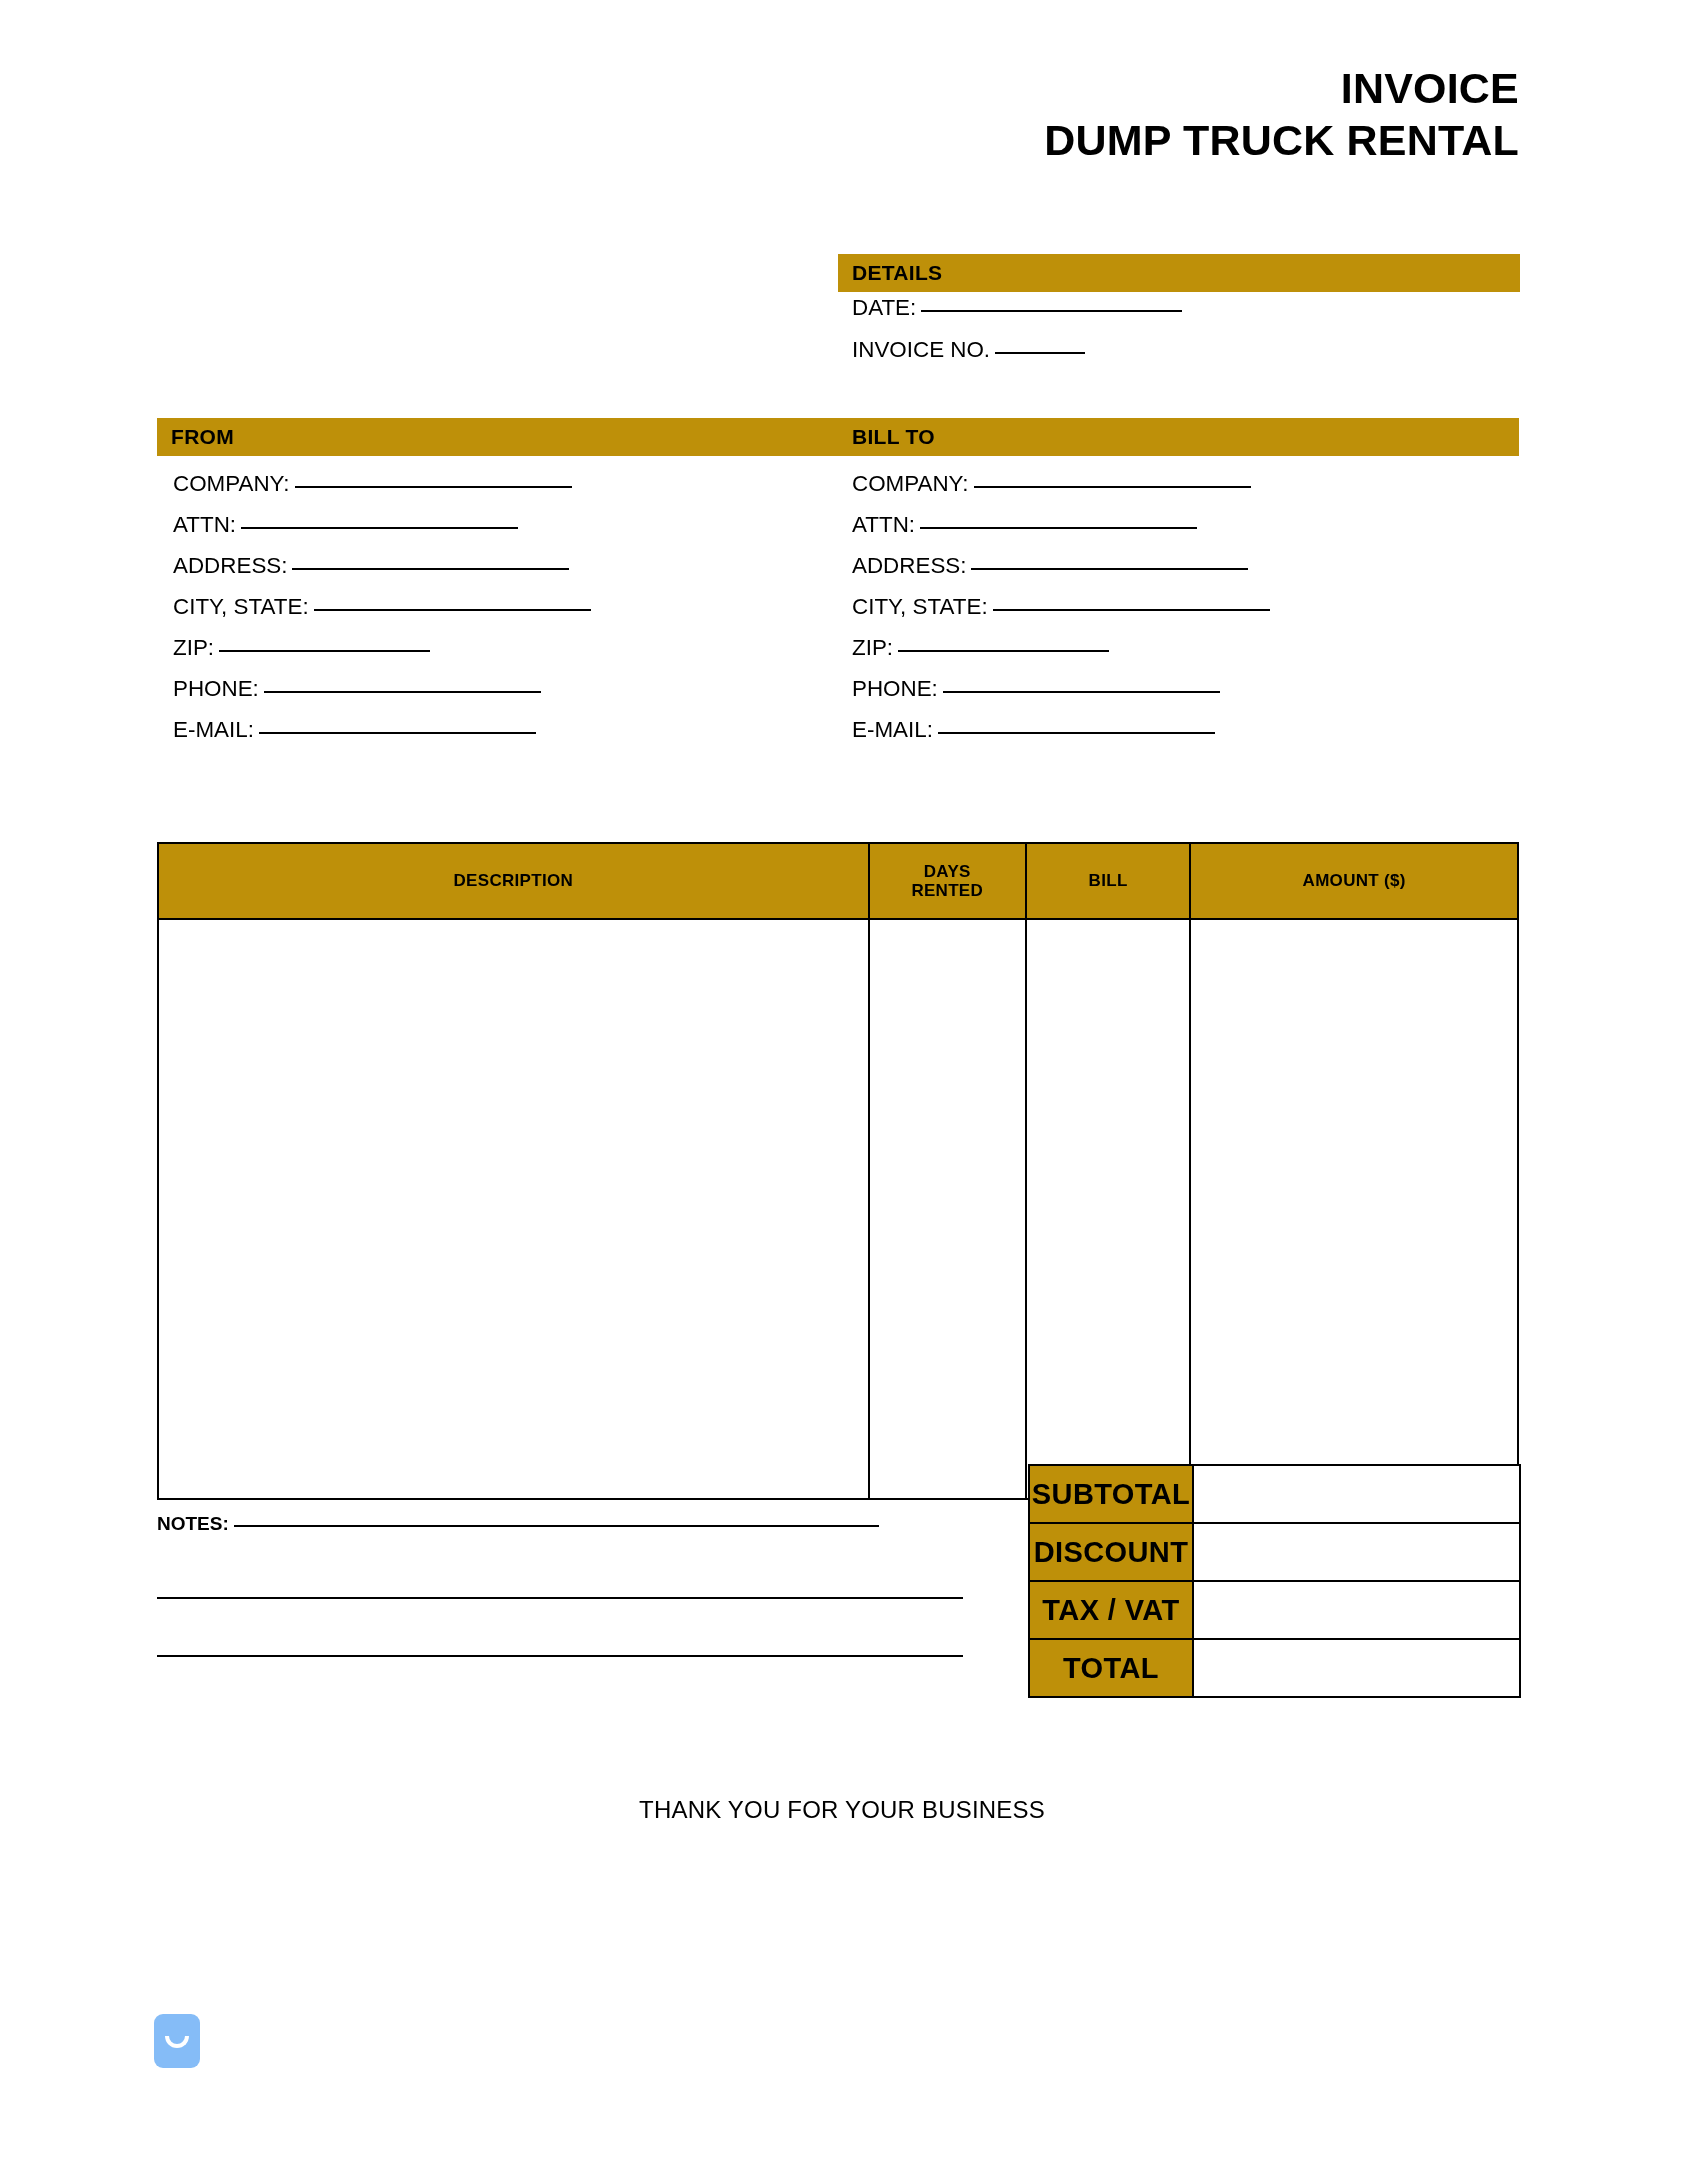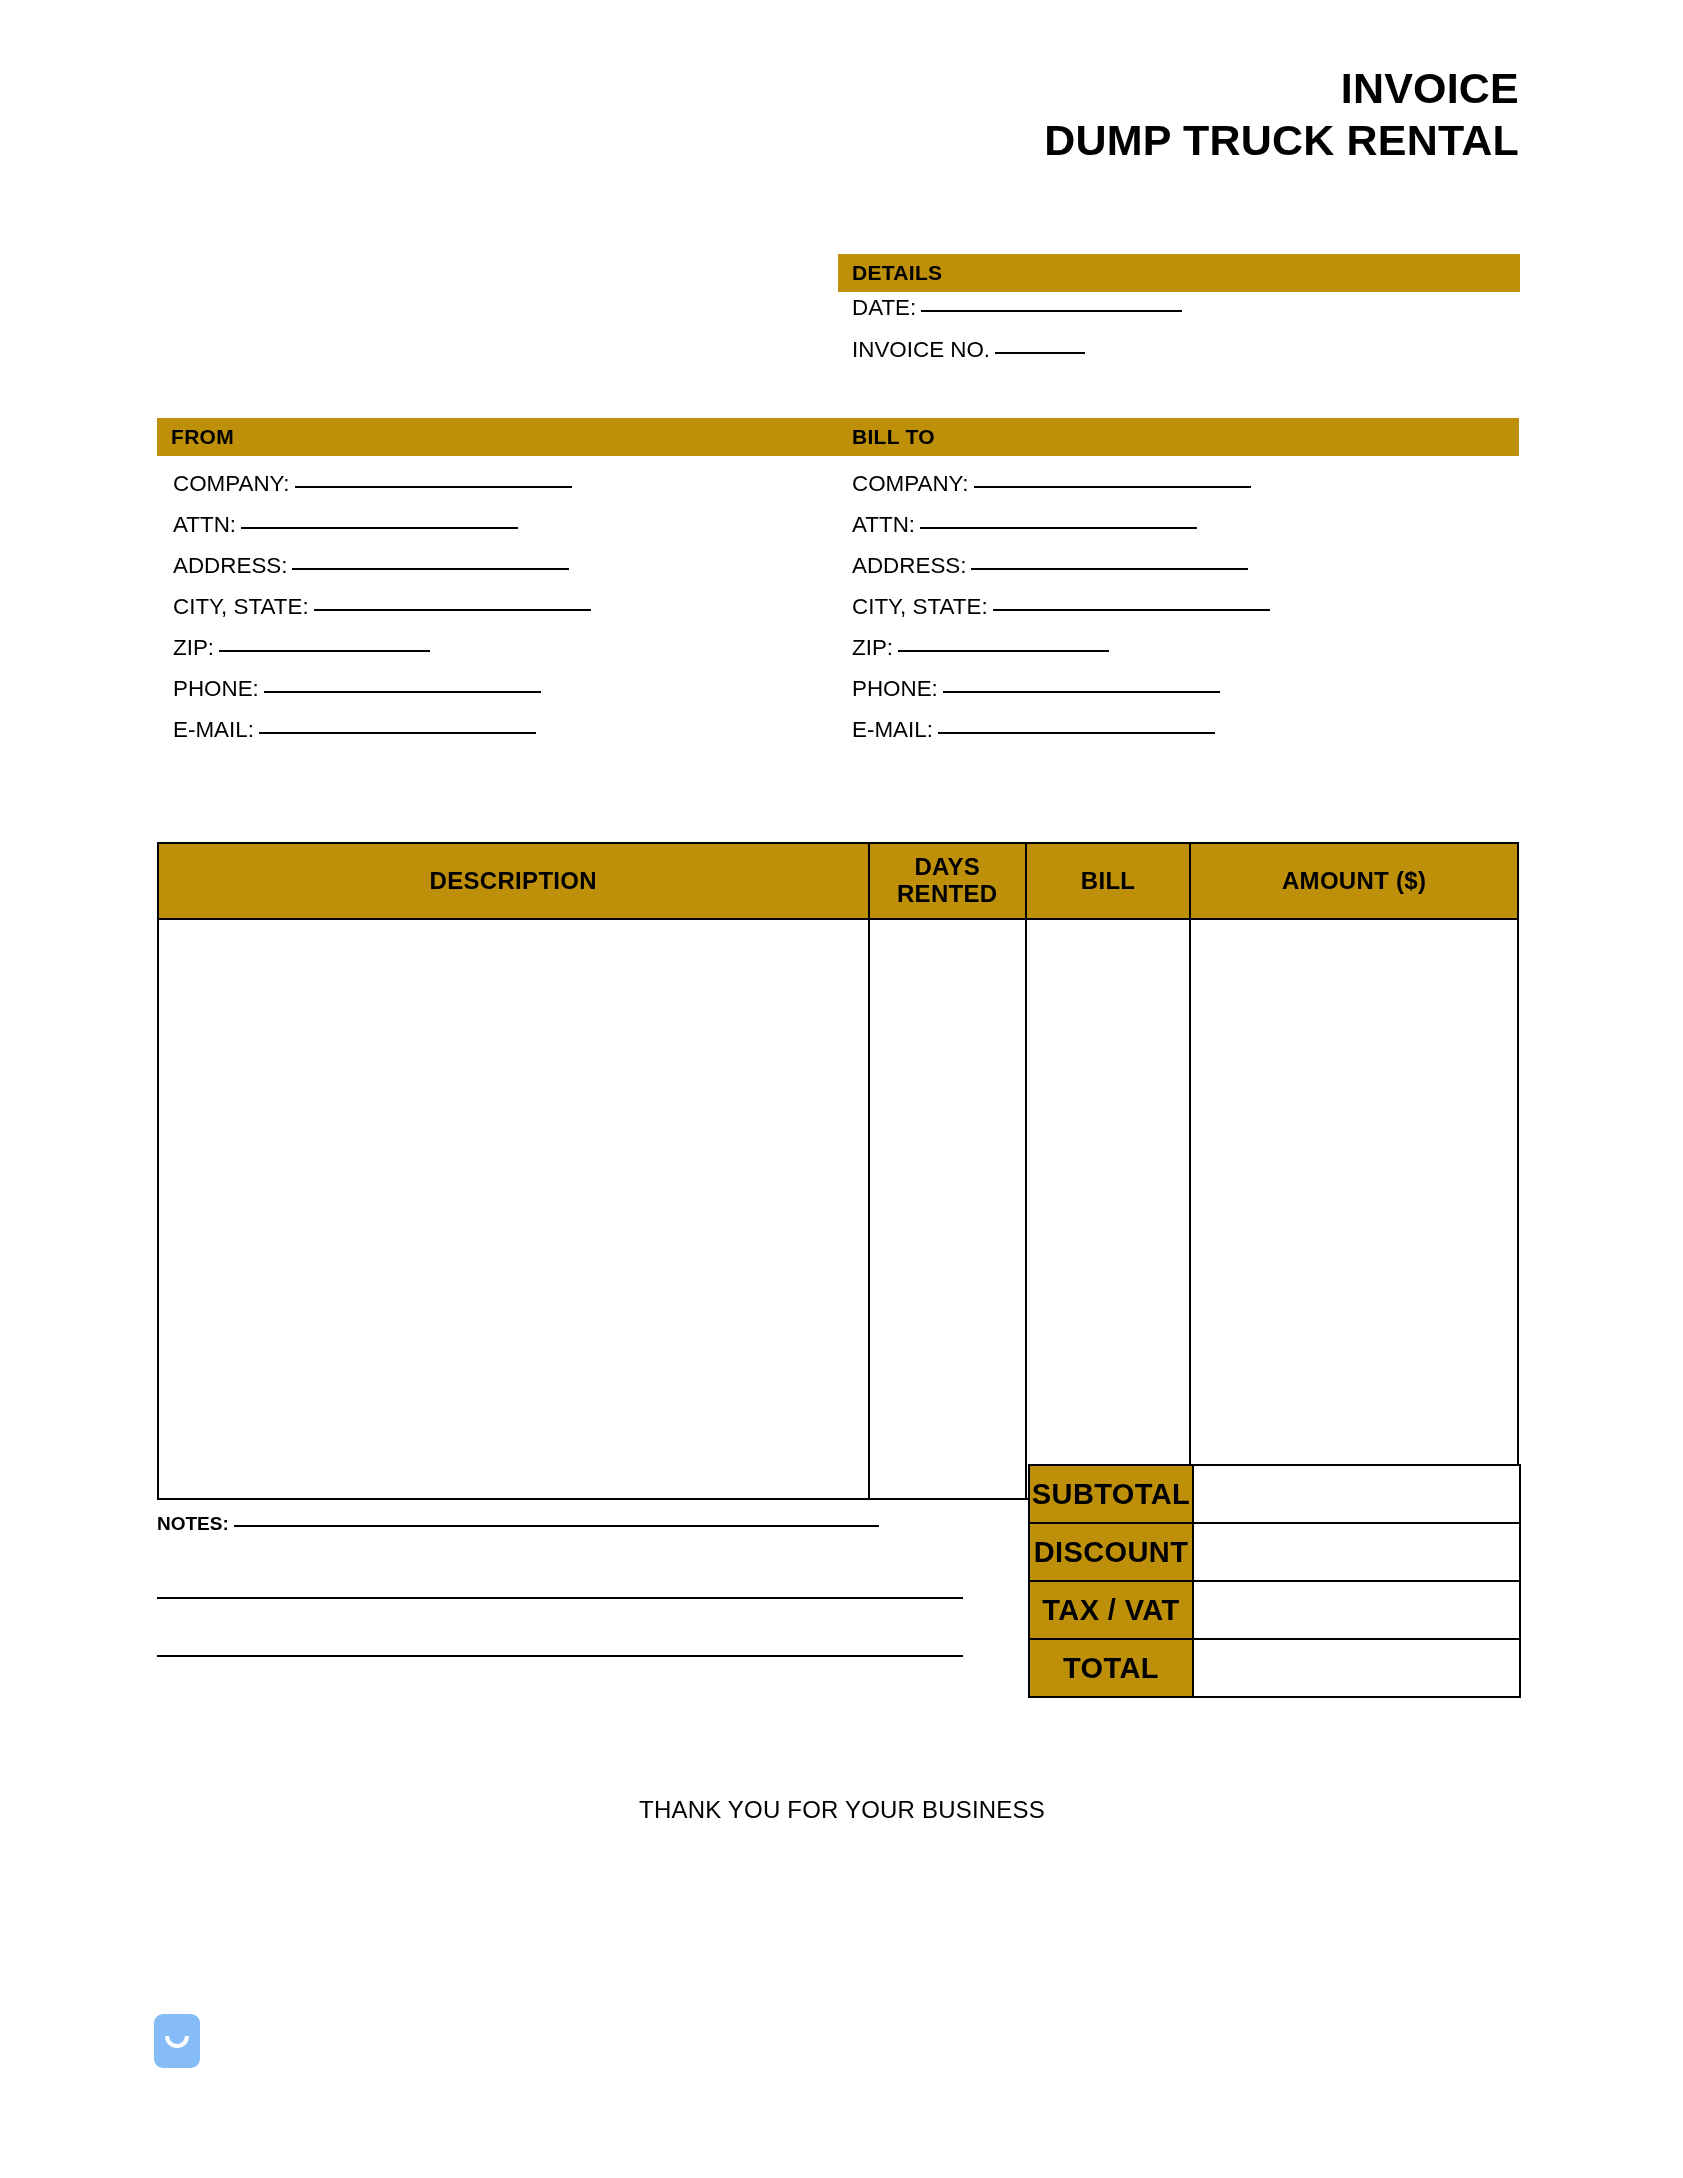--- a/index.html
+++ b/index.html
@@ -86,21 +86,21 @@
     top: 842px;
     width: 1362px;
     border-collapse: collapse;
     table-layout: fixed;
   }
   .items-table th, .items-table td {
     border: 2px solid #000;
   }
   .items-table thead th {
     background: #be9009;
-    font-size: 24px;
+    font-size: 17px;
     font-weight: bold;
     height: 76px;
     text-align: center;
     vertical-align: middle;
     letter-spacing: 0.3px;
     line-height: 1.12;
   }
   .items-table tbody td {
     height: 580px;
     vertical-align: top;

